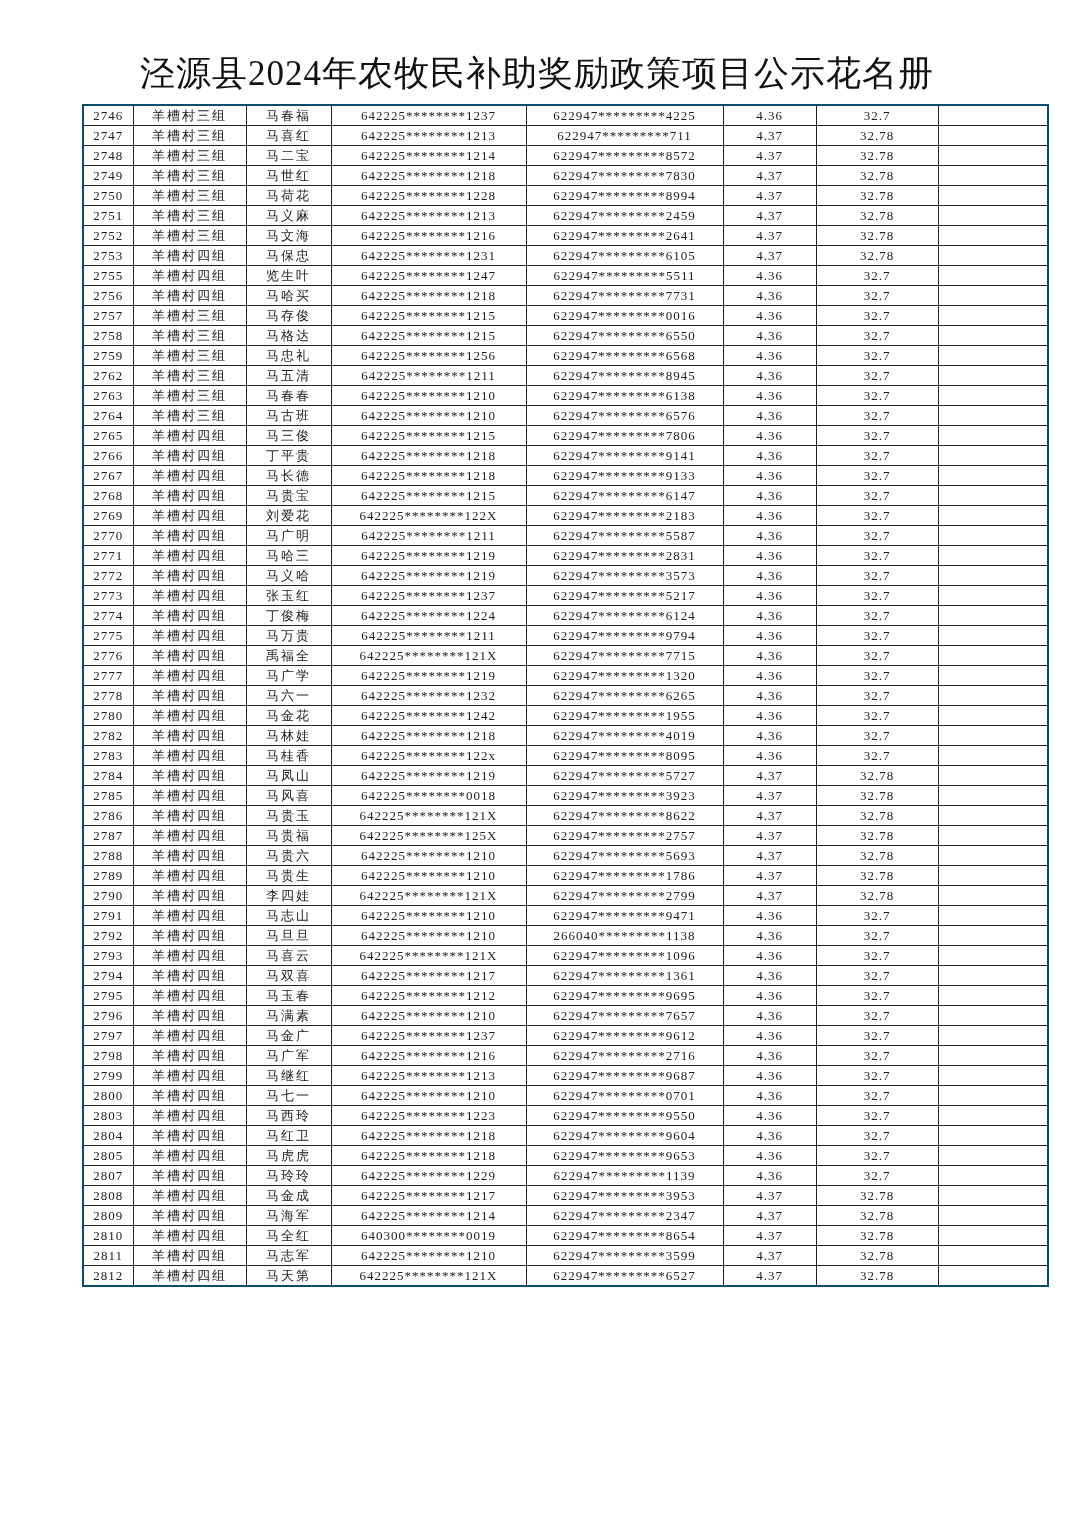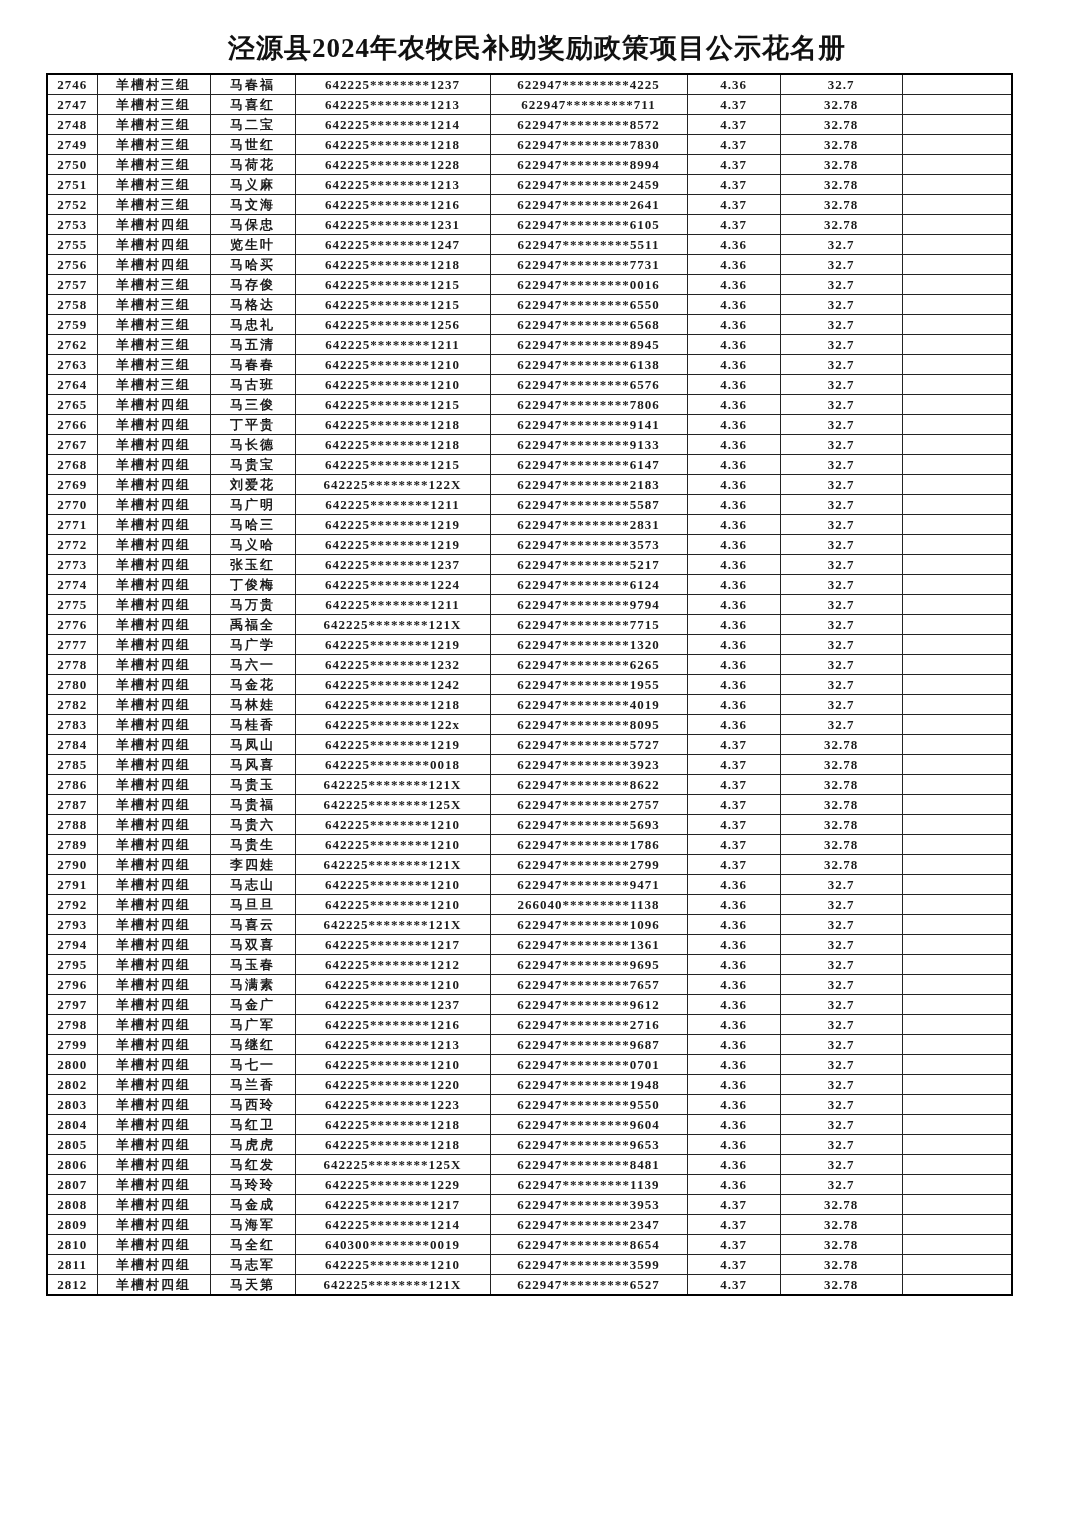--- a/index.html
+++ b/index.html
@@ -8,35 +8,34 @@
     background: #ffffff;
   }
   body {
     width: 1074px;
     height: 1520px;
     font-family: "Liberation Serif", "DejaVu Serif", serif;
     color: #1b1b1b;
     overflow: hidden;
   }
   .page-title {
-    margin: 30px 0 7px 0;
+    margin: 50px 0 7px 0;
     text-align: center;
-    font-size: 27px;
-    font-weight: bold;
+    font-size: 35px;
+    font-weight: normal;
     letter-spacing: 1px;
     color: #111;
     font-family: "Liberation Serif", "DejaVu Serif", serif;
   }
   table.roster {
     border-collapse: collapse;
     table-layout: fixed;
-    margin-left: 46px;
+    margin-left: 82px;
     width: 965px;
-    border: 2px solid #000000;
-    font-weight: bold;
+    border: 2px solid #0c4a6e;
   }
   table.roster td {
     border: 1px solid #242424;
     height: 19px;
     padding: 0 2px;
     text-align: center;
     vertical-align: middle;
     font-size: 13px;
     line-height: 1;
     overflow: hidden;
@@ -563,30 +562,20 @@
         <td class="c0">2800</td>
         <td class="c1">羊槽村四组</td>
         <td class="c2">马七一</td>
         <td class="c3">642225********1210</td>
         <td class="c4">622947*********0701</td>
         <td class="c5">4.36</td>
         <td class="c6">32.7</td>
         <td class="c7"></td>
       </tr>
       <tr>
-        <td class="c0">2802</td>
-        <td class="c1">羊槽村四组</td>
-        <td class="c2">马兰香</td>
-        <td class="c3">642225********1220</td>
-        <td class="c4">622947*********1948</td>
-        <td class="c5">4.36</td>
-        <td class="c6">32.7</td>
-        <td class="c7"></td>
-      </tr>
-      <tr>
         <td class="c0">2803</td>
         <td class="c1">羊槽村四组</td>
         <td class="c2">马西玲</td>
         <td class="c3">642225********1223</td>
         <td class="c4">622947*********9550</td>
         <td class="c5">4.36</td>
         <td class="c6">32.7</td>
         <td class="c7"></td>
       </tr>
       <tr>
@@ -598,30 +587,20 @@
         <td class="c5">4.36</td>
         <td class="c6">32.7</td>
         <td class="c7"></td>
       </tr>
       <tr>
         <td class="c0">2805</td>
         <td class="c1">羊槽村四组</td>
         <td class="c2">马虎虎</td>
         <td class="c3">642225********1218</td>
         <td class="c4">622947*********9653</td>
-        <td class="c5">4.36</td>
-        <td class="c6">32.7</td>
-        <td class="c7"></td>
-      </tr>
-      <tr>
-        <td class="c0">2806</td>
-        <td class="c1">羊槽村四组</td>
-        <td class="c2">马红发</td>
-        <td class="c3">642225********125X</td>
-        <td class="c4">622947*********8481</td>
         <td class="c5">4.36</td>
         <td class="c6">32.7</td>
         <td class="c7"></td>
       </tr>
       <tr>
         <td class="c0">2807</td>
         <td class="c1">羊槽村四组</td>
         <td class="c2">马玲玲</td>
         <td class="c3">642225********1229</td>
         <td class="c4">622947*********1139</td>

